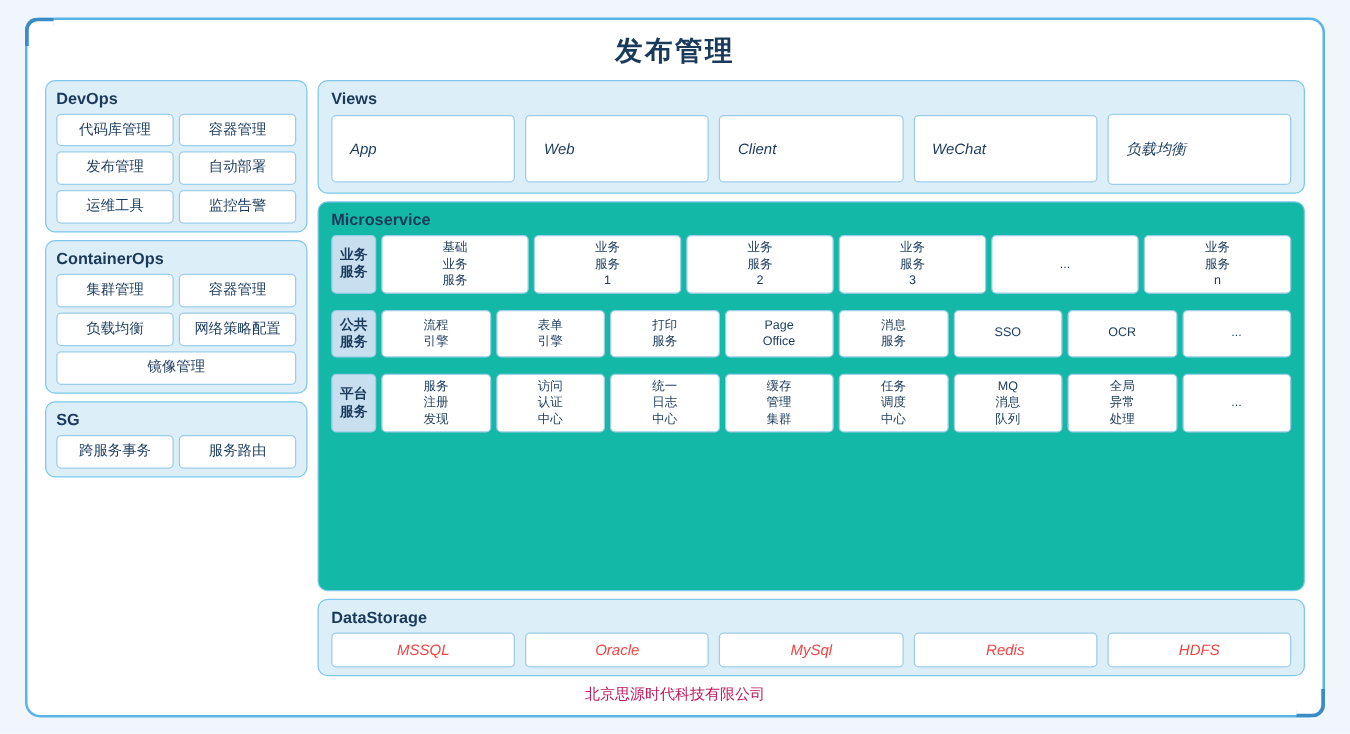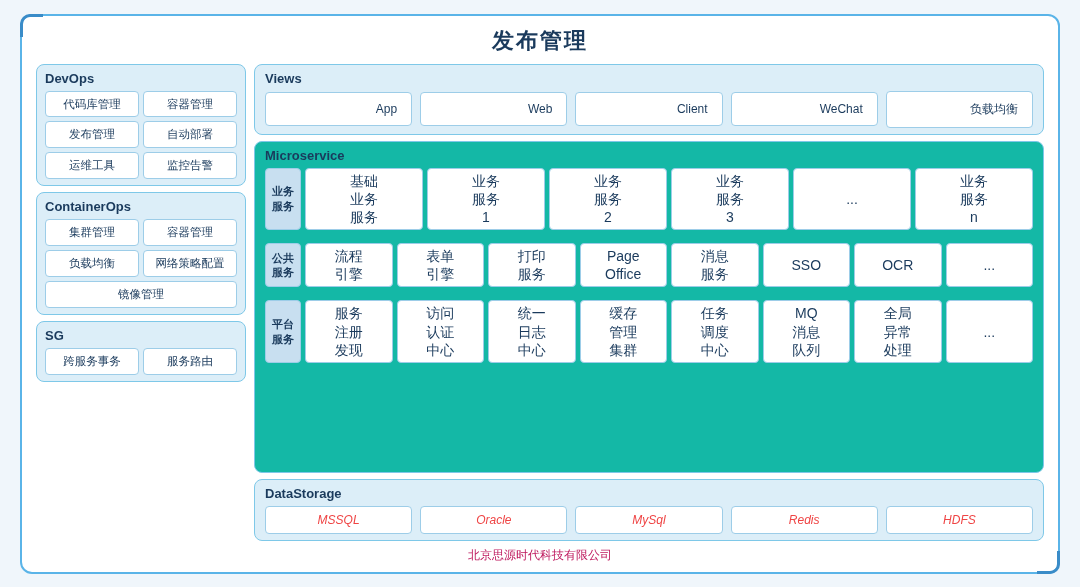--- a/index.html
+++ b/index.html
@@ -92,25 +92,26 @@
     }
     .views-items {
       display: flex;
       gap: 8px;
       align-items: center;
     }
     .view-cell {
       background: #fff;
       border: 1px solid #9dcde8;
       border-radius: 4px;
-      text-align: right;
+      text-align: left;
       font-size: 12px;
       color: #1a3a5c;
-      padding: 9px 14px;
-      flex: 1;
+      padding: 19px 14px;
+      flex: 1;
+      font-style: italic;
     }
     
     .micro-section {
       background: #14b8a6;
       border: 1.5px solid #7ec8e8;
       border-radius: 8px;
       padding: 6px 10px;
       flex: 1;
     }
     .micro-grid {
@@ -141,21 +142,21 @@
     .micro-cells {
       display: flex;
       flex: 1;
       gap: 4px;
     }
     .micro-cell {
       background: #fff;
       border: 1px solid #9dcde8;
       border-radius: 4px;
       text-align: center;
-      font-size: 14px;
+      font-size: 10px;
       color: #1a3a5c;
       padding: 3px 4px;
       flex: 1;
       display: flex;
       align-items: center;
       justify-content: center;
       line-height: 1.3;
     }
     
     .data-section {

